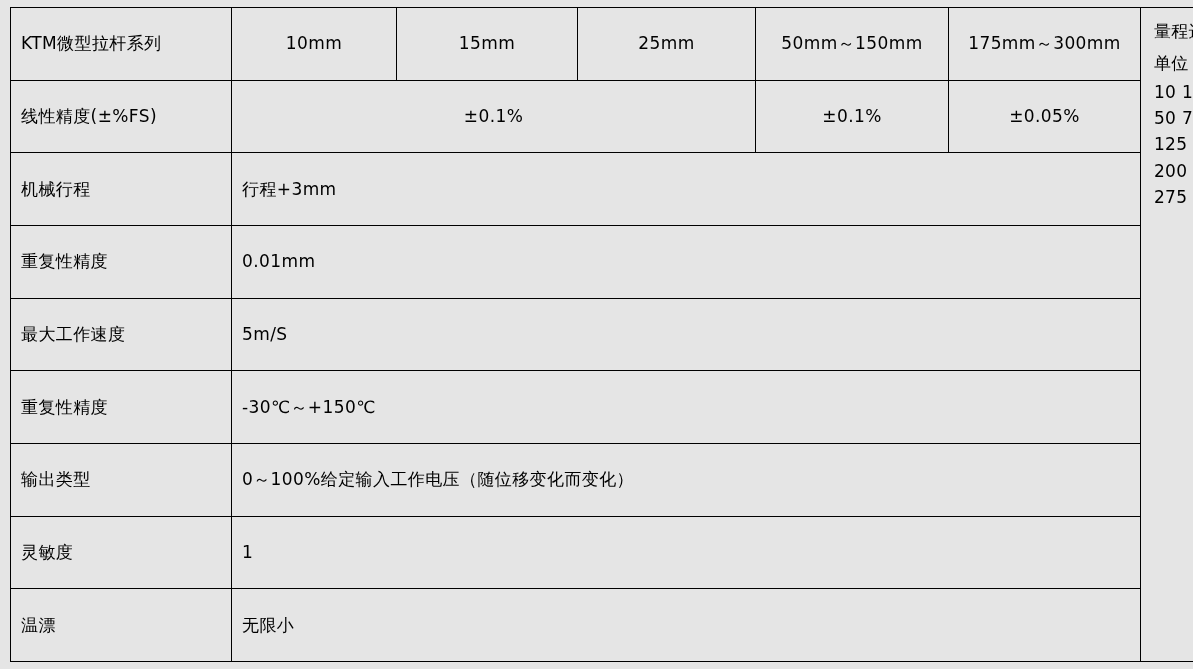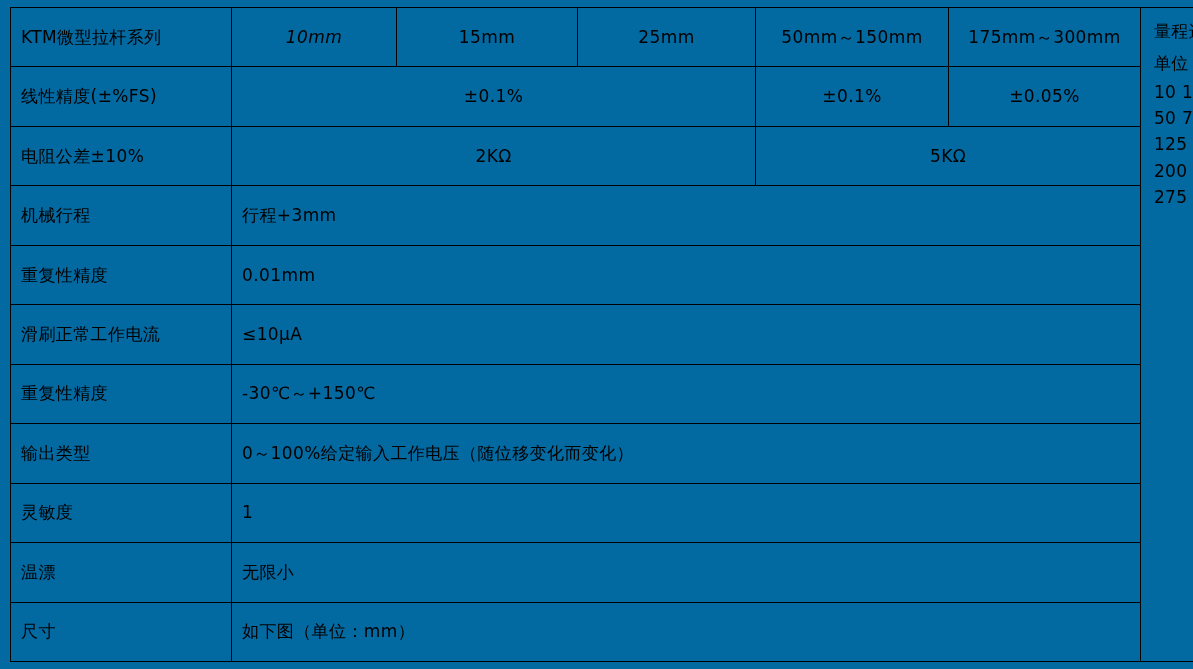--- a/index.html
+++ b/index.html
@@ -9,21 +9,21 @@
   }
   body {
     font-family: "DejaVu Sans", "Liberation Sans", sans-serif;
     color: #000000;
     -webkit-font-smoothing: antialiased;
   }
   .page {
     position: relative;
     width: 1193px;
     height: 669px;
-    background: #0369a1;
+    background: #e5e5e5;
     box-sizing: border-box;
   }
   .spec-wrap {
     position: absolute;
     left: 10px;
     top: 7px;
     width: 1173px;
     height: 655px;
     display: flex;
     align-items: stretch;
@@ -49,21 +49,21 @@
     padding-left: 14px;
     font-size: 17px;
   }
   td.ctr {
     text-align: center;
   }
   td.val {
     text-align: left;
     padding-left: 20px;
   }
-  .col-a { width: 144px; font-style: italic; }
+  .col-a { width: 144px; }
   .col-b { width: 160px; }
   .col-c { width: 157px; }
   .col-d { width: 172px; }
   .col-e { width: 171px; }
 
   .side {
     border: 1px solid #000;
     border-left: none;
     width: 169px;
     box-sizing: border-box;
@@ -100,55 +100,46 @@
           <td class="ctr col-e">175mm～300mm</td>
         </tr>
 
       <tr>
             <td class="label">线性精度(±%FS)</td>
             <td class="ctr" colspan="3">±0.1%</td>
             <td class="ctr">±0.1%</td>
             <td class="ctr">±0.05%</td>
           </tr>
           <tr>
-            <td class="label">电阻公差±10%</td>
-            <td class="ctr" colspan="3">2KΩ</td>
-            <td class="ctr" colspan="2">5KΩ</td>
-          </tr>
-          <tr>
             <td class="label">机械行程</td>
             <td class="val" colspan="5">行程+3mm</td>
           </tr>
           <tr>
             <td class="label">重复性精度</td>
             <td class="val" colspan="5">0.01mm</td>
           </tr>
           <tr>
-            <td class="label">滑刷正常工作电流</td>
-            <td class="val" colspan="5">≤10μA</td>
+            <td class="label">最大工作速度</td>
+            <td class="val" colspan="5">5m/S</td>
           </tr>
           <tr>
             <td class="label">重复性精度</td>
             <td class="val" colspan="5">-30℃～+150℃</td>
           </tr>
           <tr>
             <td class="label">输出类型</td>
             <td class="val" colspan="5">0～100%给定输入工作电压（随位移变化而变化）</td>
           </tr>
           <tr>
             <td class="label">灵敏度</td>
             <td class="val" colspan="5">1</td>
           </tr>
           <tr>
             <td class="label">温漂</td>
             <td class="val" colspan="5">无限小</td>
-          </tr>
-          <tr>
-            <td class="label">尺寸</td>
-            <td class="val" colspan="5">如下图（单位：mm）</td>
           </tr>
         </tbody>
     </table>
 
     <div class="side">
       <div class="title">量程选型参考：</div>
       <div class="unit">单位：mm</div>
       <div class="nums">
           <div>10  15  25</div>
           <div>50  75  100</div>

